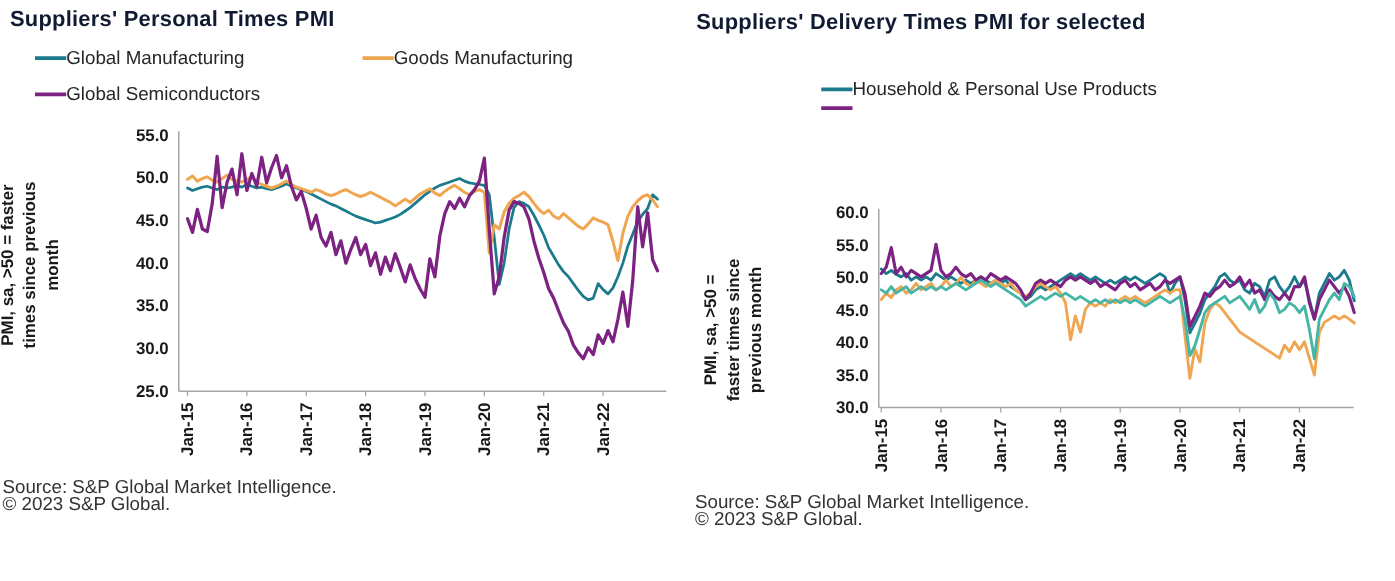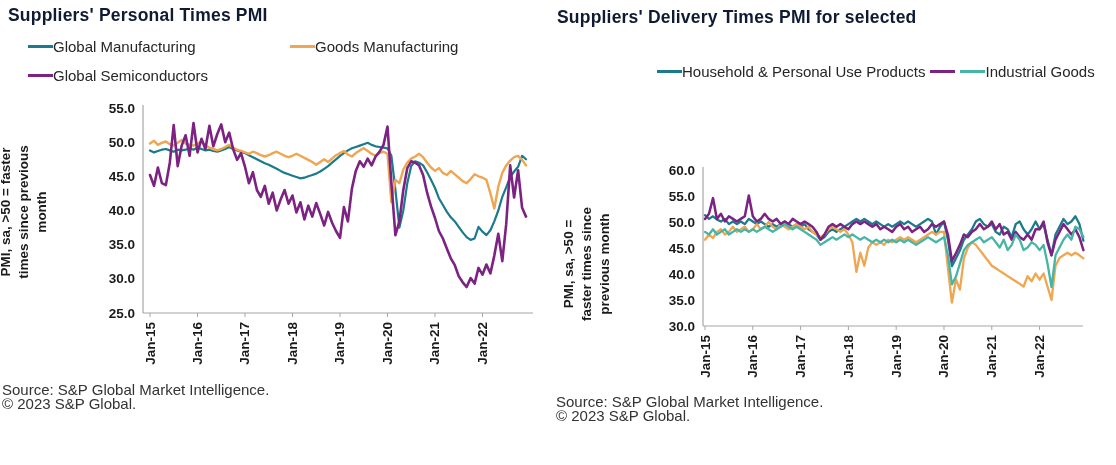--- a/index.html
+++ b/index.html
@@ -6,21 +6,21 @@
   body{position:relative;width:1116px;height:465px;overflow:hidden;
        font-family:"Liberation Sans","DejaVu Sans",sans-serif;}
   .chart-title{position:absolute;font-weight:bold;font-size:17.5px;line-height:23px;
        color:#101b33;letter-spacing:.2px;}
   #title-left{left:8px;top:4px;width:520px;}
   #title-right{left:557px;top:6px;width:500px;}
   .legend{position:absolute;color:#262626;font-size:15px;}
   .legend-item{display:flex;align-items:center;white-space:nowrap;}
   .legend-marker{display:inline-block;width:25px;height:3px;flex:0 0 25px;}
   #legend-left{left:28px;top:38px;display:grid;grid-template-columns:262px auto;row-gap:12px;}
-  #legend-right{left:657px;top:63px;display:flex;flex-direction:row;gap:5px;}
+  #legend-right{left:657px;top:63px;display:flex;flex-direction:column;gap:5px;}
   .ylabel{position:absolute;transform:rotate(-90deg);text-align:center;
        font-weight:bold;font-size:13.5px;line-height:18px;color:#1a1a1a;}
   #ylabel-left{width:220px;height:56px;left:-85px;top:184px;}
   #ylabel-right{width:200px;height:56px;left:488px;top:236px;}
   svg{position:absolute;overflow:visible;}
   #svg-left{left:90px;top:90px;}
   #svg-right{left:545px;top:163px;}
   .source{position:absolute;font-size:15px;line-height:13.5px;color:#333333;}
   #source-left{left:2px;top:383px;}
   #source-right{left:556px;top:395px;}
@@ -92,24 +92,20 @@
 </div>
 
 <div class="legend" id="legend-right">
   <div class="legend-item">
     <span class="legend-marker" style="background: rgb(27, 122, 140);"></span>
     <span>Household &amp; Personal Use Products</span>
   </div>
   <div class="legend-item">
     <span class="legend-marker" style="background: rgb(124, 34, 130);"></span>
   </div>
-  <div class="legend-item">
-    <span class="legend-marker" style="background: rgb(69, 181, 166);"></span>
-    <span>Industrial Goods</span>
-  </div>
 </div>
 
 <div class="ylabel" id="ylabel-right">
   <div>PMI, sa, &gt;50 =</div>
   <div>faster times since</div>
   <div>previous month</div>
 </div>
 
 <svg id="svg-right" width="571" height="290">
     <line x1="158" y1="4" x2="158" y2="163" stroke="#a6a6a6" stroke-width="1.2"></line>

